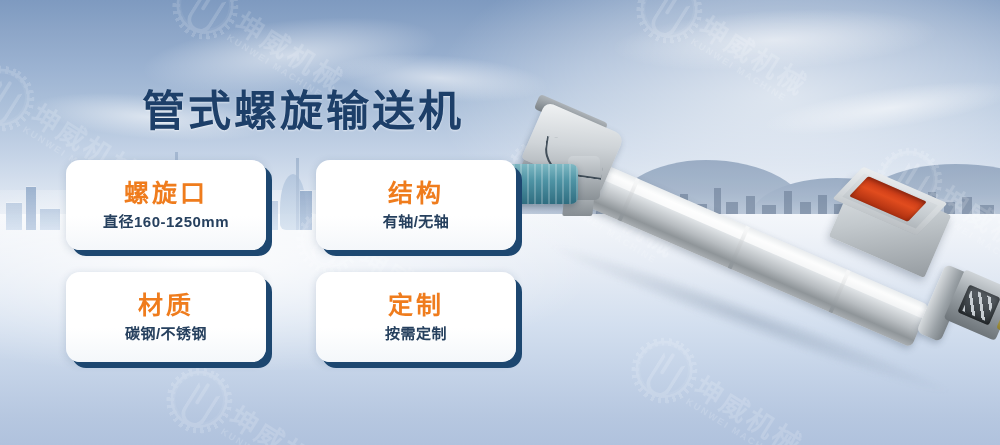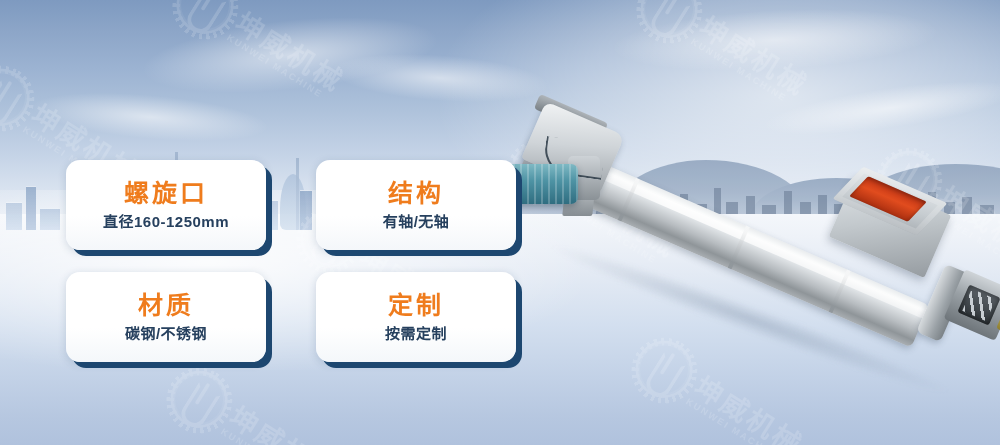--- a/index.html
+++ b/index.html
@@ -509,20 +509,21 @@
     <div class="inlet-red"></div>
 
     <div class="end-flange"></div>
     <div class="end-barrel"></div>
     <div class="screw-core">
     </div>
     <div class="screw-flight"></div>
     <div class="end-yellow"></div>
   </div>
 
+  <div class="title">管式螺旋输送机</div>
 
   <div class="cards">
 
     <div class="card">
       <div class="card-title">螺旋口</div>
       <div class="card-sub">直径160-1250mm</div>
     </div>
 
     <div class="card">
       <div class="card-title">结构</div>

